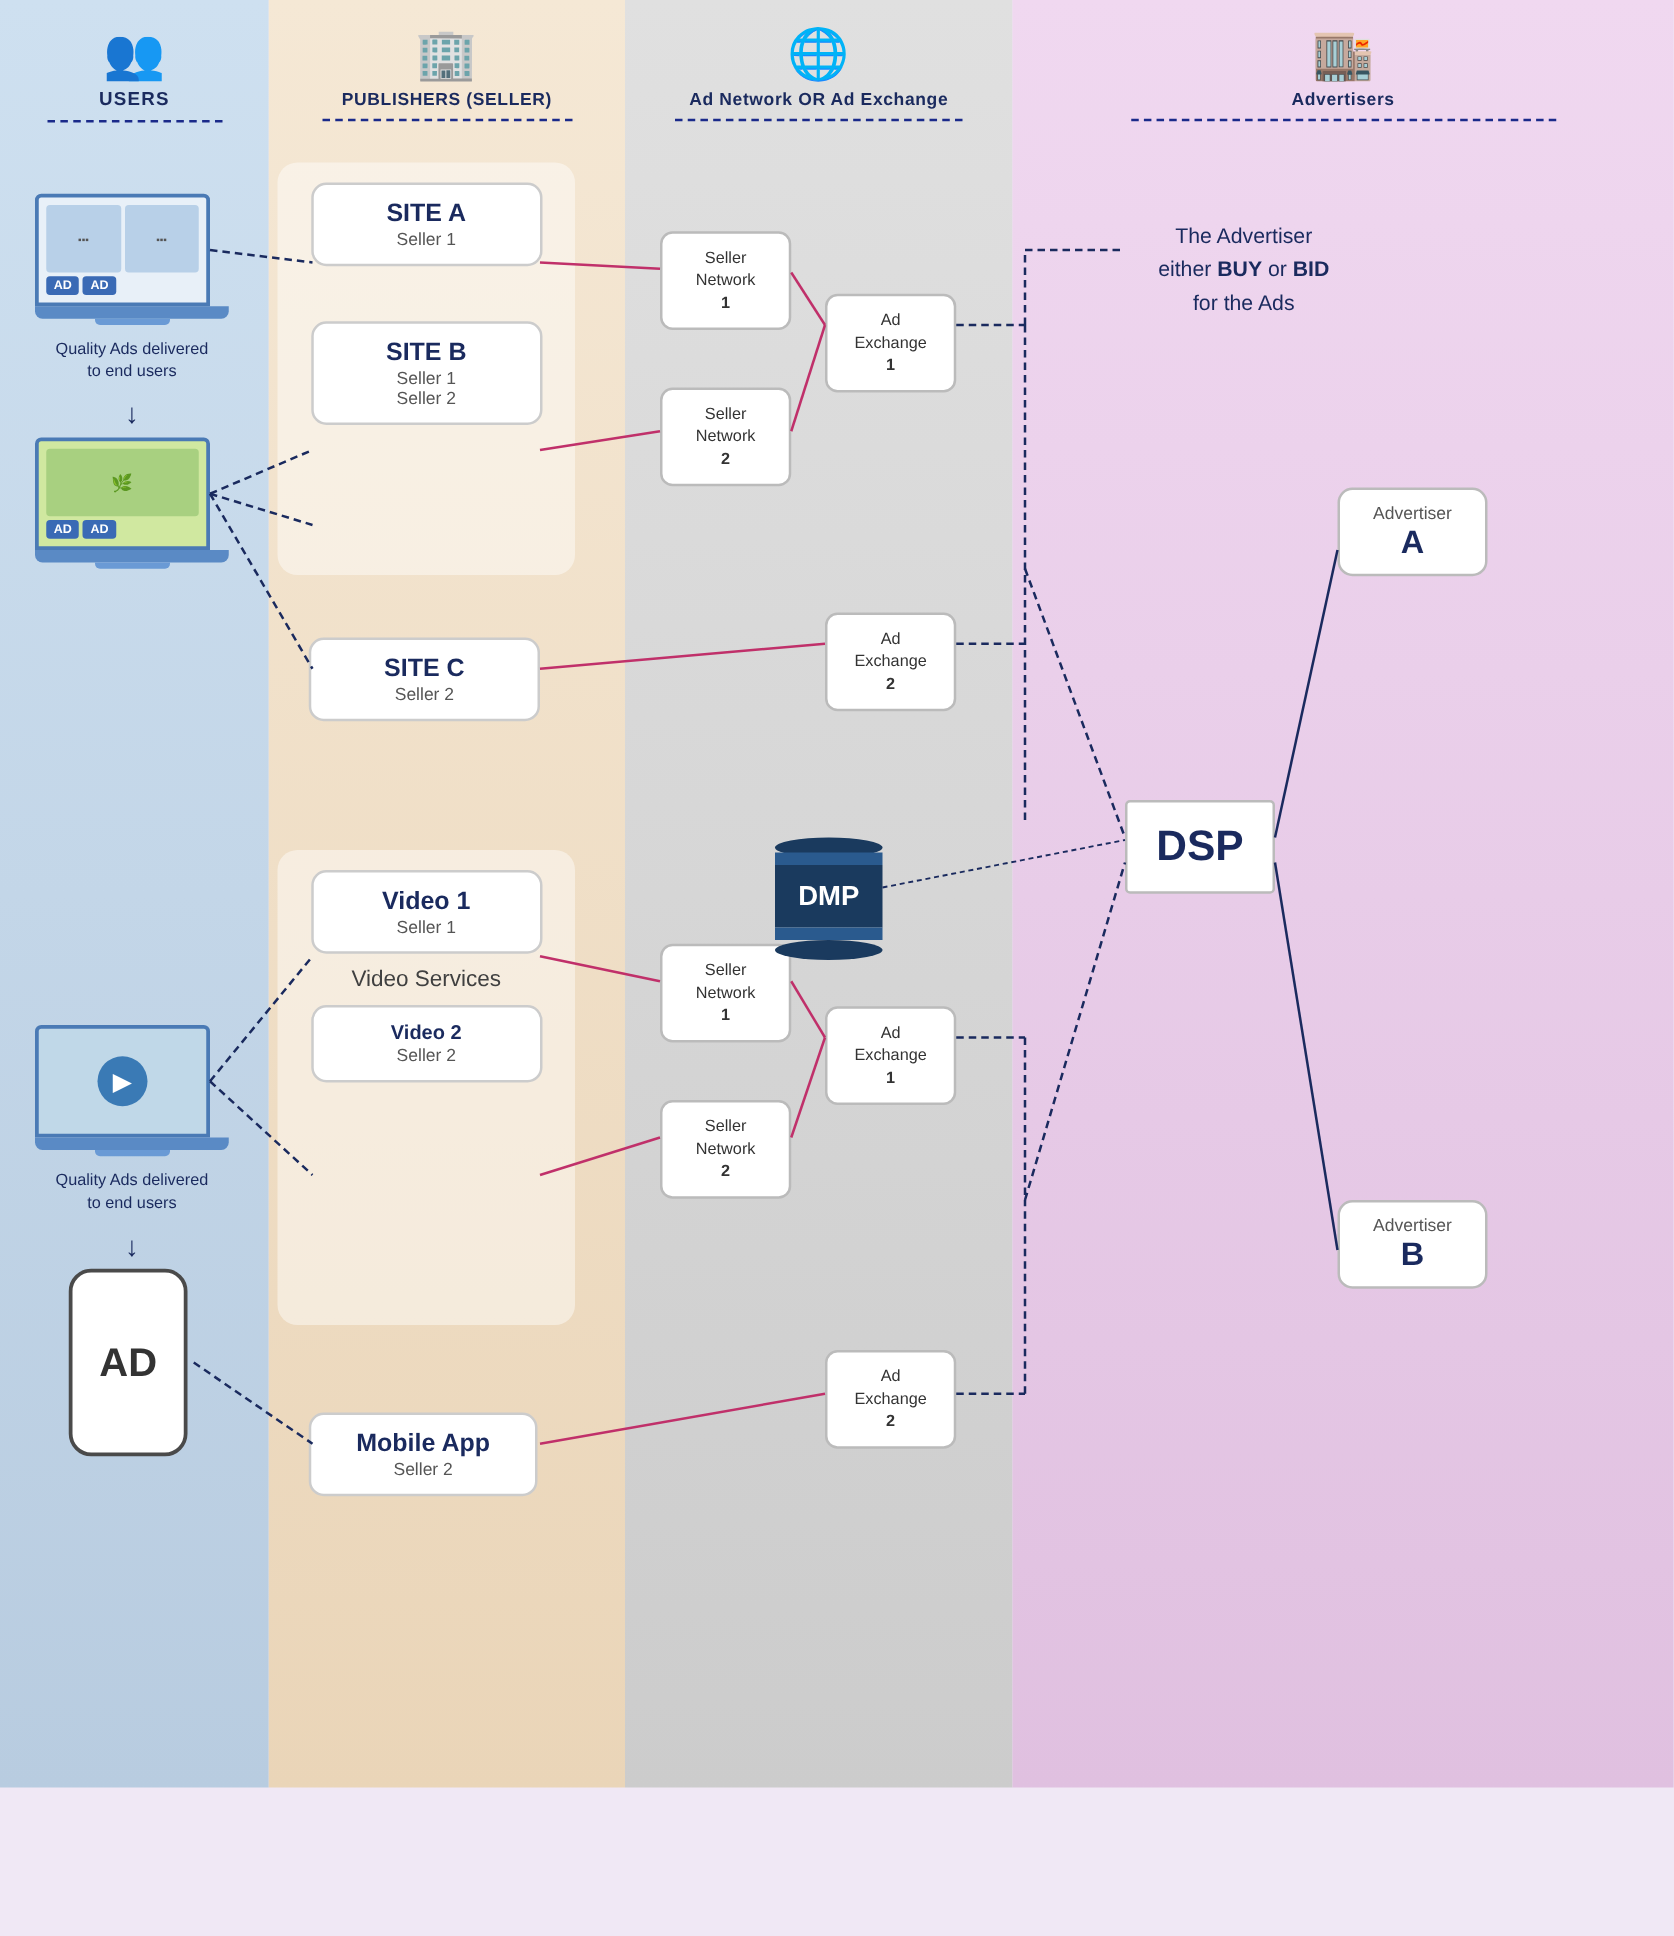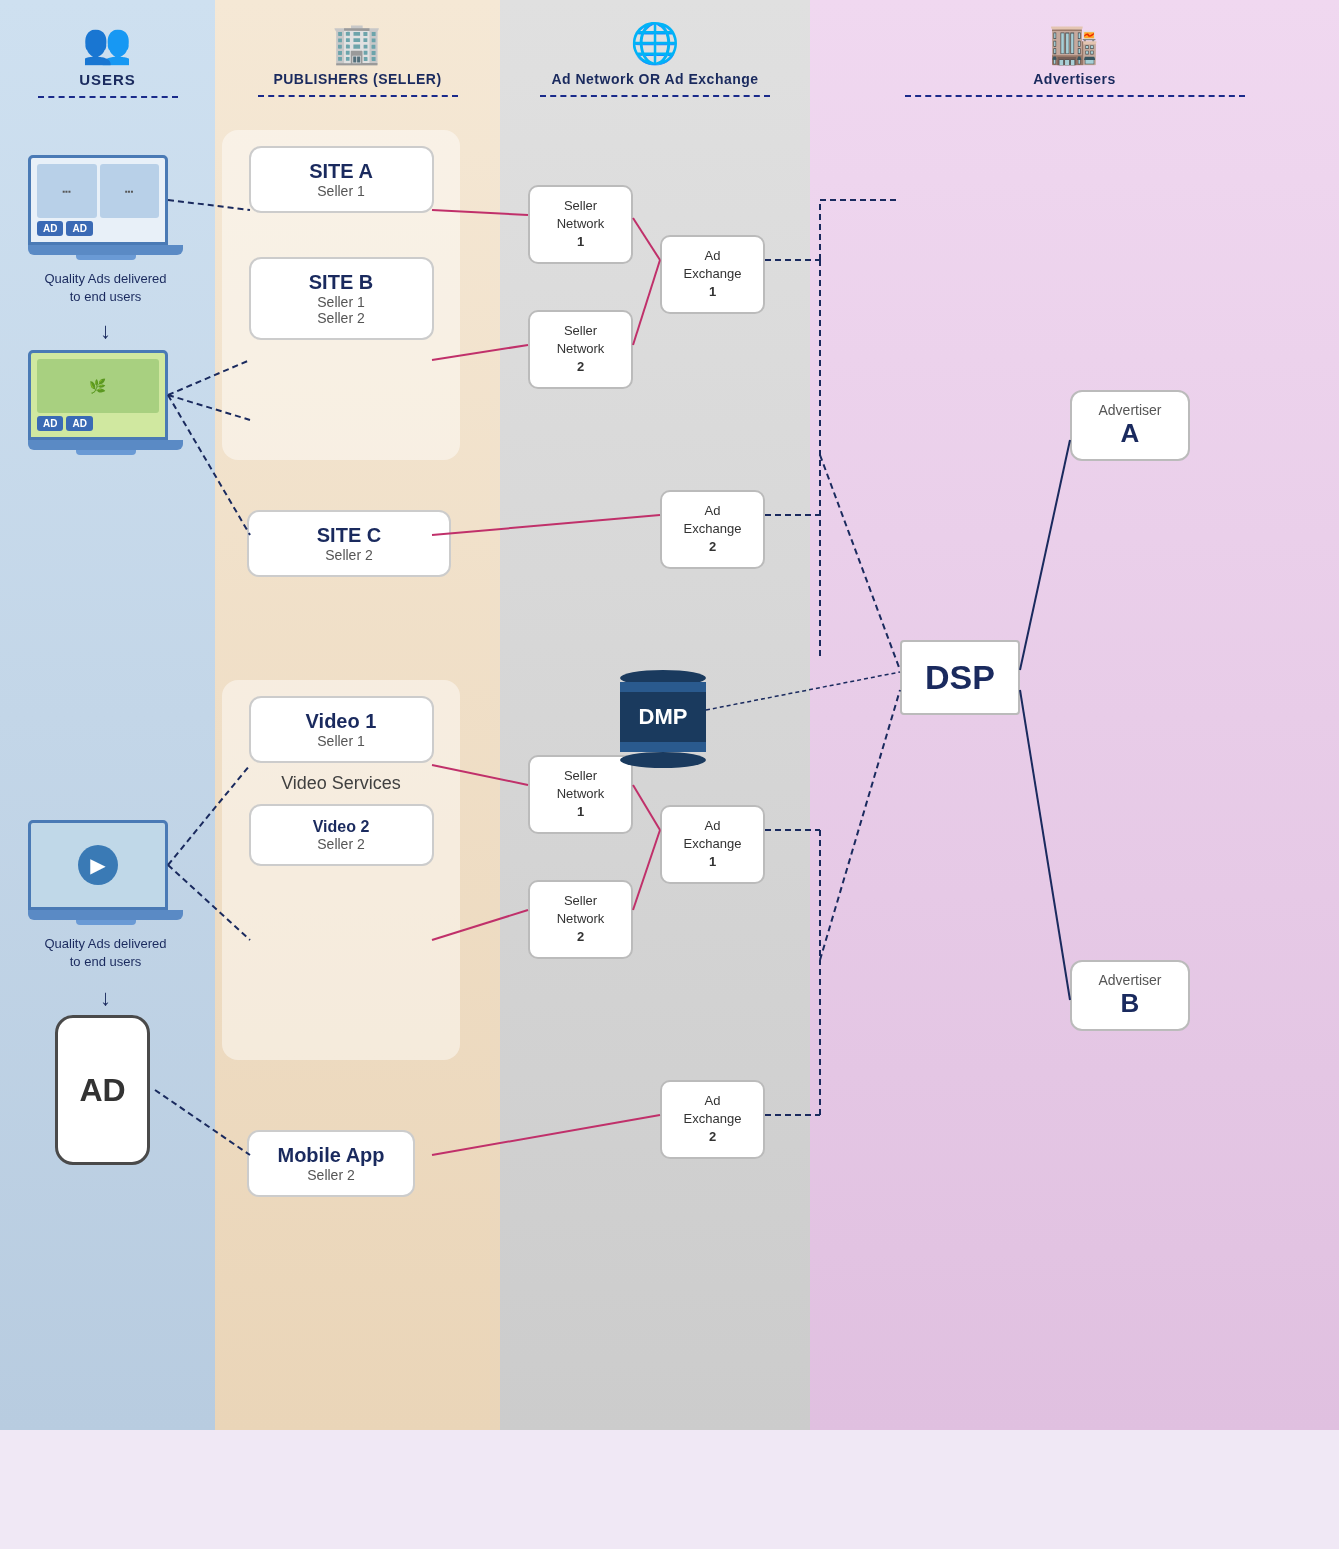--- a/index.html
+++ b/index.html
@@ -146,41 +146,41 @@
           <div style="font-size:20px;font-weight:900;color:#1a2a5e;">SITE A</div>
           <div style="font-size:14px;color:#555;">Seller 1</div>
         </div>
 
         <div style="width:185px;background:white;border:2px solid #ccc;border-radius:12px;padding:12px 16px;text-align:center;margin-top:30px;">
           <div style="font-size:20px;font-weight:900;color:#1a2a5e;">SITE B</div>
           <div style="font-size:14px;color:#555;">Seller 1<br>Seller 2</div>
         </div>
       </div>
 
-      <div style="position:absolute;top:510px;left:247px;width:204px;background:white;border:2px solid #ccc;border-radius:12px;padding:12px 16px;text-align:center;">
+      <div style="position:absolute;top:510px;left:247px;width:185px;background:white;border:2px solid #ccc;border-radius:12px;padding:12px 16px;text-align:center;">
         <div style="font-size:20px;font-weight:900;color:#1a2a5e;">SITE C</div>
         <div style="font-size:14px;color:#555;">Seller 2</div>
       </div>
 
       <div style="position:absolute;top:680px;left:222px;width:238px;height:380px;background:rgba(255,255,255,0.45);border-radius:16px;padding:16px;display:flex;flex-direction:column;align-items:center;gap:10px;">
 
         <div style="width:185px;background:white;border:2px solid #ccc;border-radius:12px;padding:12px 16px;text-align:center;">
           <div style="font-size:20px;font-weight:900;color:#1a2a5e;">Video 1</div>
           <div style="font-size:14px;color:#555;">Seller 1</div>
         </div>
 
         <div style="font-size:18px;font-weight:400;color:#404040;text-align:center;">Video Services</div>
 
         <div style="width:185px;background:white;border:2px solid #ccc;border-radius:12px;padding:12px 16px;text-align:center;">
           <div style="font-size:16px;font-weight:900;color:#1a2a5e;">Video 2</div>
           <div style="font-size:14px;color:#555;">Seller 2</div>
         </div>
       </div>
 
-      <div style="position:absolute;top:1130px;left:247px;width:168px;background:white;border:2px solid #ccc;border-radius:12px;padding:12px 16px;text-align:center;">
+      <div style="position:absolute;top:1130px;left:247px;width:183px;background:white;border:2px solid #ccc;border-radius:12px;padding:12px 16px;text-align:center;">
         <div style="font-size:20px;font-weight:900;color:#1a2a5e;">Mobile App</div>
         <div style="font-size:14px;color:#555;">Seller 2</div>
       </div>
 
       <div style="position:absolute;top:185px;left:528px;width:105px;background:white;border:2px solid #bbb;border-radius:10px;padding:10px 6px;text-align:center;font-size:13px;color:#333;line-height:1.4;">
         Seller<br>Network<br><strong>1</strong>
       </div>
 
       <div style="position:absolute;top:310px;left:528px;width:105px;background:white;border:2px solid #bbb;border-radius:10px;padding:10px 6px;text-align:center;font-size:13px;color:#333;line-height:1.4;">
         Seller<br>Network<br><strong>2</strong>
@@ -213,20 +213,23 @@
       <div style="position:absolute;top:670px;left:618px;width:90px;display:flex;flex-direction:column;align-items:center;">
         <div style="width:86px;height:16px;background:#1a3a5e;border-radius:50%;"></div>
         <div style="width:86px;height:10px;background:#2a5a8e;margin-top:-4px;"></div>
         <div style="width:86px;height:50px;background:#1a3a5e;display:flex;align-items:center;justify-content:center;">
           <span style="color:white;font-size:22px;font-weight:900;">DMP</span>
         </div>
         <div style="width:86px;height:10px;background:#2a5a8e;"></div>
         <div style="width:86px;height:16px;background:#1a3a5e;border-radius:50%;"></div>
       </div>
 
+      <div style="position:absolute;top:175px;left:825px;width:340px;text-align:center;font-size:17px;color:#1a2a5e;line-height:1.6;">
+        The Advertiser<br>either <strong>BUY</strong> or <strong>BID</strong><br>for the Ads
+      </div>
 
       <div style="position:absolute;top:640px;left:900px;width:120px;background:white;border:2px solid #bbb;border-radius:4px;padding:16px 10px;text-align:center;">
         <span style="font-size:34px;font-weight:900;color:#1a2a5e;">DSP</span>
       </div>
 
       <div style="position:absolute;top:390px;left:1070px;width:120px;background:white;border:2px solid #bbb;border-radius:12px;padding:10px 8px;text-align:center;">
         <div style="font-size:14px;color:#555;">Advertiser</div>
         <div style="font-size:26px;font-weight:900;color:#1a2a5e;">A</div>
       </div>
 

